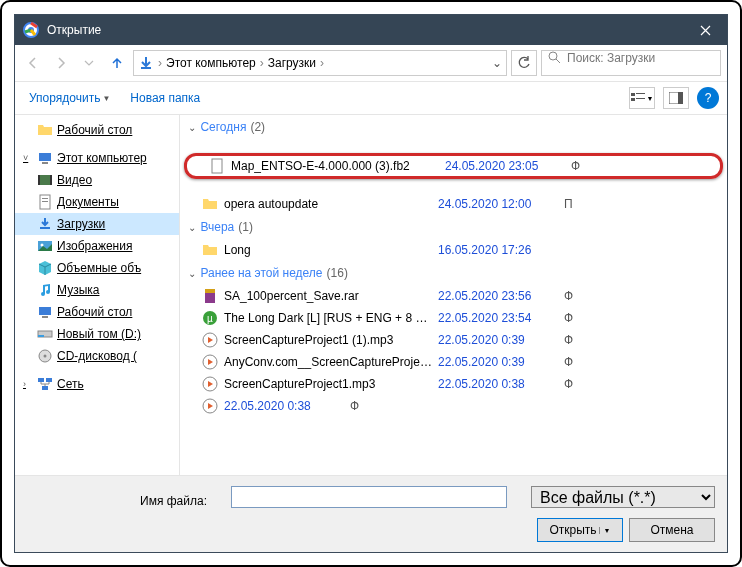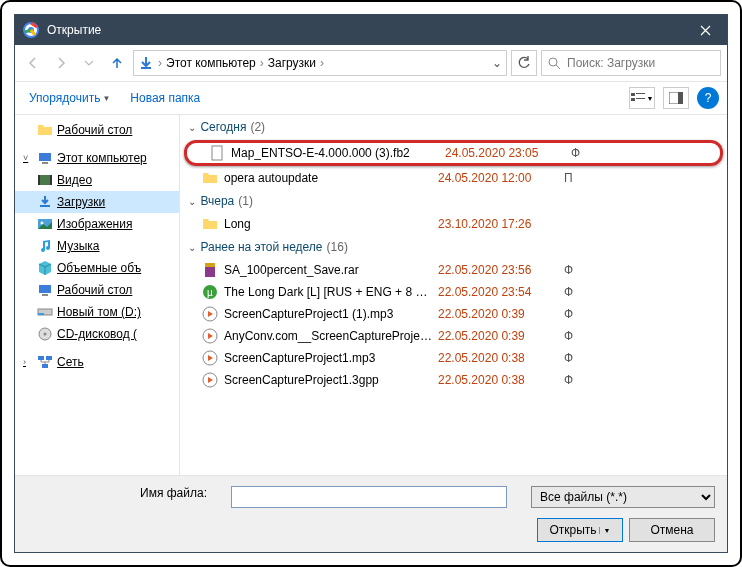--- a/index.html
+++ b/index.html
@@ -8,21 +8,21 @@
 .dialog { width: 100%; height: 100%; border: 1px solid #3a4a5a; background: #fff; display: flex; flex-direction: column; }
 .titlebar { background: #354555; color: #fff; height: 30px; display: flex; align-items: center; padding: 0 2px 0 8px; }
 .titlebar .icon { width: 16px; height: 16px; margin-right: 8px; }
 .titlebar .title { flex: 1; font-size: 12px; }
 .titlebar .close { width: 40px; height: 28px; display: flex; align-items: center; justify-content: center; color: #fff; font-size: 14px; }
 .navbar { height: 36px; display: flex; align-items: center; gap: 4px; padding: 4px 6px; background: #fff; }
 .navbtn { width: 24px; height: 24px; display: flex; align-items: center; justify-content: center; color: #555; }
 .navbtn.disabled { color: #bbb; }
 .addressbar { flex: 1; height: 26px; border: 1px solid #ccc; display: flex; align-items: center; padding: 0 4px; font-size: 12px; gap: 4px; }
 .refresh { width: 26px; height: 26px; border: 1px solid #ccc; display: flex; align-items: center; justify-content: center; }
-.searchbox { width: 180px; height: 26px; border: 1px solid #ccc; display: flex; align-items: center; padding: 0 6px; gap: 6px; color: #777; font-size: 12px; }
+.searchbox { width: 180px; height: 26px; border: 1px solid #ccc; display: flex; padding: 0 6px; gap: 6px; color: #777; font-size: 12px; }
 .toolbar { height: 34px; border-top: 1px solid #e5e5e5; border-bottom: 1px solid #e5e5e5; display: flex; align-items: center; padding: 0 8px; gap: 8px; font-size: 12px; }
 .toolbtn { color: #0066cc; padding: 4px 6px; display: flex; align-items: center; gap: 2px; }
 .toolbar .spacer { flex: 1; }
 .viewbtn { width: 26px; height: 22px; border: 1px solid #ccc; display: flex; align-items: center; justify-content: center; position: relative; }
 .helpbtn { width: 22px; height: 22px; border-radius: 50%; background: #0078d7; color: #fff; display: flex; align-items: center; justify-content: center; font-size: 12px; }
 .content { flex: 1; display: flex; overflow: hidden; }
 .sidebar { width: 165px; border-right: 1px solid #e5e5e5; overflow-y: auto; font-size: 12px; padding: 4px 0; position: relative; }
 .sidebar::-webkit-scrollbar { width: 16px; }
 .tree-item { display: flex; align-items: center; height: 22px; padding: 0 4px 0 8px; gap: 4px; cursor: default; text-decoration: underline; }
 .tree-item.lvl1 { padding-left: 22px; }
@@ -30,34 +30,34 @@
 .tree-icon { width: 16px; height: 16px; flex-shrink: 0; }
 .filelist { flex: 1; display: flex; flex-direction: column; overflow: hidden; }
 .columns { height: 26px; display: flex; align-items: center; border-bottom: 1px solid #e5e5e5; font-size: 12px; color: #333; padding-left: 14px; }
 .col-name { width: 230px; }
 .col-date { width: 120px; }
 .col-type { flex: 1; }
 .files { flex: 1; overflow-y: auto; font-size: 12px; position: relative; }
 .files::-webkit-scrollbar { width: 16px; }
 .group { display: flex; align-items: center; height: 24px; padding-left: 8px; gap: 4px; color: #333; }
 .group .chev { color: #555; font-size: 10px; }
-.group .label { color: #0c4a6e; }
+.group .label { color: #3b82f6; }
 .group .count { color: #666; }
 .file-row { display: flex; align-items: center; height: 22px; padding-left: 22px; gap: 6px; }
-.file-row.highlighted { border: 3px solid #d02a2a; border-radius: 12px; margin: 1px 4px; height: 26px; box-shadow: 0 1px 3px rgba(0,0,0,0.4); }
+.file-row.highlighted { border: 3px solid #d02a2a; border-radius: 12px; margin: 14px 4px; height: 26px; box-shadow: 0 1px 3px rgba(0,0,0,0.4); }
 .file-icon { width: 16px; height: 16px; flex-shrink: 0; }
 .file-name { width: 208px; overflow: hidden; white-space: nowrap; text-overflow: ellipsis; }
-.file-date { width: 120px; color: #c2410c; }
+.file-date { width: 120px; color: #1d4ed8; }
 .file-type { color: #555; }
 .preview { width: 95px; border-left: 1px solid #e5e5e5; display: flex; align-items: center; justify-content: center; text-align: center; font-size: 11px; color: #555; padding: 8px; }
 .bottom { border-top: 1px solid #e5e5e5; padding: 10px 12px; display: flex; flex-direction: column; gap: 10px; background: #f0f0f0; }
-.filename-row { display: flex; align-items: flex-start; gap: 24px; font-size: 12px; }
+.filename-row { display: flex; align-items: flex-end; gap: 24px; font-size: 12px; }
 .filename-row label { width: 180px; text-align: right; }
 .filename-input { flex: 1; height: 22px; border: 1px solid #7a9ac0; padding: 0 4px; }
-.filetype-select { width: 184px; height: 22px; border: 1px solid #888; font-size: 12px; background: #e8e8e8; padding: 0 4px; }
+.filetype-select { width: 184px; height: 22px; border: 1px solid #888; font-size: 16px; background: #e8e8e8; padding: 0 4px; }
 .buttons-row { display: flex; justify-content: flex-end; gap: 6px; }
 .dbtn { width: 86px; height: 24px; border: 1px solid #888; background: #e1e1e1; font-size: 12px; display: flex; align-items: center; justify-content: center; gap: 2px; }
 .dbtn.primary { border: 1px solid #0078d7; }
 .chrome-icon { display: inline-block; }
 .sep { color: #888; }
 .folder-ico { fill: #ffd76b; }
 .icon-svg { width: 16px; height: 16px; }
 </style>
 </head>
 <body>
@@ -177,47 +177,55 @@
             <span>Этот компьютер</span>
           </div>
       <div class="tree-item lvl1">
             <svg class="tree-icon" viewBox="0 0 16 16">
               <rect x="1" y="3" width="14" height="10" fill="#4a7a4a"></rect>
               <rect x="1" y="3" width="2" height="10" fill="#333"></rect>
               <rect x="13" y="3" width="2" height="10" fill="#333"></rect>
             </svg>
             <span>Видео</span>
           </div>
+      <div class="tree-item lvl1">
+            <svg class="tree-icon" viewBox="0 0 16 16">
+              <rect x="3" y="1" width="10" height="14" fill="#fff" stroke="#888"></rect>
+              <rect x="5" y="4" width="6" height="1" fill="#888"></rect>
+              <rect x="5" y="7" width="6" height="1" fill="#888"></rect>
+            </svg>
+            <span>Документы</span>
+          </div>
       <div class="tree-item lvl1 selected">
             <svg class="tree-icon" viewBox="0 0 16 16">
               <path d="M8 2 L8 9 M5 6 L8 9 L11 6" stroke="#2c79d8" stroke-width="2" fill="none"></path>
               <rect x="3" y="11" width="10" height="2" fill="#2c79d8"></rect>
             </svg>
             <span>Загрузки</span>
           </div>
       <div class="tree-item lvl1">
             <svg class="tree-icon" viewBox="0 0 16 16">
               <rect x="1" y="3" width="14" height="10" fill="#4aa0d8"></rect>
               <circle cx="5" cy="7" r="1.5" fill="#fff"></circle>
               <path d="M1 13 L6 8 L10 11 L15 6 V13 z" fill="#2a7a48"></path>
             </svg>
             <span>Изображения</span>
           </div>
       <div class="tree-item lvl1">
             <svg class="tree-icon" viewBox="0 0 16 16">
-              <path d="M6 3 L13 2 V10 A2 2 0 1 1 11 8 V4 L8 4.5 V12 A2 2 0 1 1 6 10 z" fill="#2c9de0"></path>
-            </svg>
-            <span>Музыка</span>
-          </div>
-      <div class="tree-item lvl1">
-            <svg class="tree-icon" viewBox="0 0 16 16">
               <path d="M8 1 L14 4 L14 12 L8 15 L2 12 L2 4 z" fill="#4ac0d8"></path>
               <path d="M2 4 L8 7 L14 4 M8 7 L8 15" stroke="#2a8aa0" fill="none"></path>
             </svg>
             <span>Объемные объ</span>
+          </div>
+      <div class="tree-item lvl1">
+            <svg class="tree-icon" viewBox="0 0 16 16">
+              <path d="M6 3 L13 2 V10 A2 2 0 1 1 11 8 V4 L8 4.5 V12 A2 2 0 1 1 6 10 z" fill="#2c9de0"></path>
+            </svg>
+            <span>Музыка</span>
           </div>
       <div class="tree-item lvl1">
             <svg class="tree-icon" viewBox="0 0 16 16">
               <rect x="2" y="3" width="12" height="8" fill="#3b7dd8"></rect>
               <rect x="5" y="12" width="6" height="2" fill="#888"></rect>
             </svg>
             <span>Рабочий стол</span>
           </div>
       <div class="tree-item lvl1">
             <svg class="tree-icon" viewBox="0 0 16 16">
@@ -273,21 +281,21 @@
         <div class="group">
               <span class="chev">⌄</span>
               <span class="label">Вчера</span> 
               <span class="count">(1)</span>
             </div>
         <div class="file-row">
               <svg class="file-icon" viewBox="0 0 16 16">
                 <path class="folder-ico" d="M1 3 h5 l1 2 h8 v8 h-14 z"></path>
               </svg>
               <span class="file-name">Long</span>
-              <span class="file-date">23.10.2020 17:26</span>
+              <span class="file-date">16.05.2020 17:26</span>
               <span class="file-type"></span>
             </div>
 
         <div class="group">
               <span class="chev">⌄</span>
               <span class="label">Ранее на этой неделе</span> 
               <span class="count">(16)</span>
             </div>
         <div class="file-row">
               <svg class="file-icon" viewBox="0 0 16 16">
@@ -332,21 +340,20 @@
               </svg>
               <span class="file-name">ScreenCaptureProject1.mp3</span>
               <span class="file-date">22.05.2020 0:38</span>
               <span class="file-type">Ф</span>
             </div>
         <div class="file-row">
               <svg class="file-icon" viewBox="0 0 16 16">
                 <circle cx="8" cy="8" r="7" fill="#fff" stroke="#888"></circle>
                 <path d="M6 5 L11 8 L6 11 z" fill="#e06030"></path>
               </svg>
-              <span class="file-name">ScreenCaptureProject1.3gpp</span>
               <span class="file-date">22.05.2020 0:38</span>
               <span class="file-type">Ф</span>
             </div>
       </div>
     </div>
 
   </div>
 
   <div class="bottom">
     <div class="filename-row">

